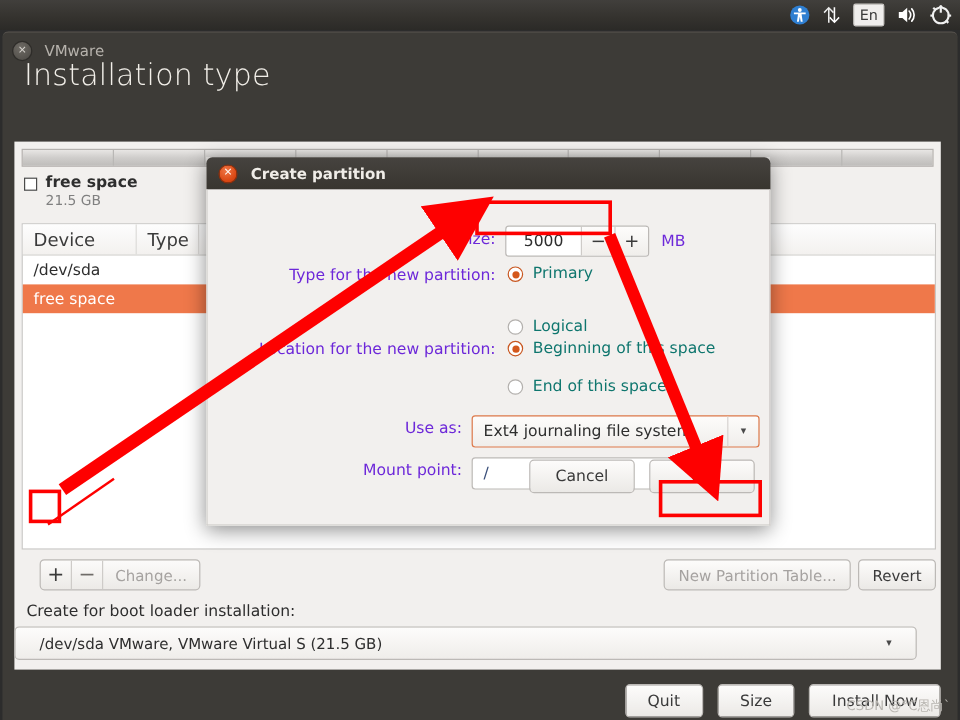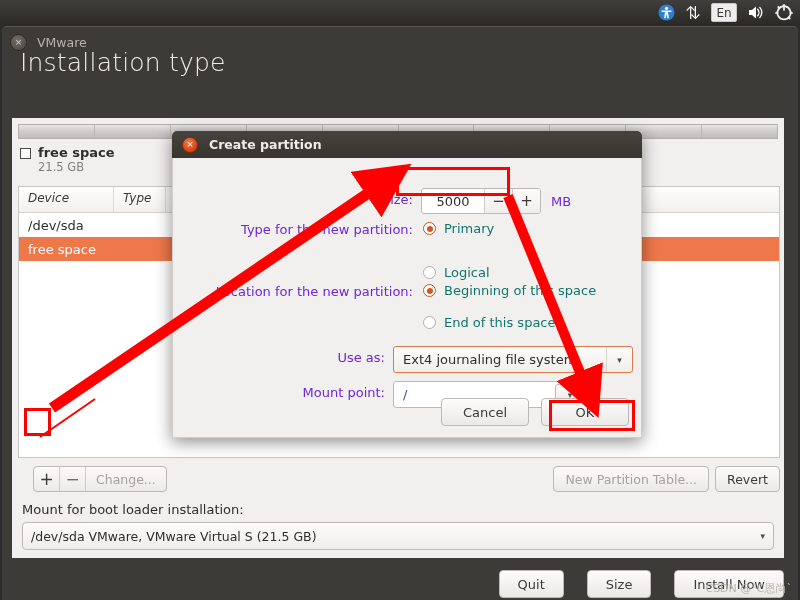--- a/index.html
+++ b/index.html
@@ -70,21 +70,21 @@
   .legend-size { font-size: 11.5px; color: #808080; line-height: 14px; }
 
   
   .ptable {
     position: absolute; left: 6px; top: 68px; width: 762px; height: 272px;
     background: #ffffff; border: 1px solid #c9c7c5;
   }
   .thead { display: flex; height: 26px;
     background: linear-gradient(180deg,#fdfdfd 0%,#f3f1ef 100%);
     border-bottom: 1px solid #d4d2d0; }
-  .th { font-size: 12px; color: #3a3a3a; padding: 4px 9px; border-right: 1px solid #dddbd9; font-style: italic; }
+  .th { font-size: 15px; color: #3a3a3a; padding: 4px 9px; border-right: 1px solid #dddbd9; }
   .th.c-dev { width: 95px; }
   .th.c-type { width: 52px; }
   .th.c-mnt { width: 120px; }
   .th.c-fmt { width: 70px; }
   .th.c-size { width: 95px; }
   .th.c-used { width: 95px; }
   .th.c-sys { flex: 1; border-right: none; }
   .trow { display: flex; height: 24px; align-items: center; font-size: 13px; }
   .trow .cell { padding: 0 9px; color: #2e2e2e; white-space: nowrap; overflow: hidden; }
   .trow .cell.c-dev { width: 95px; }
@@ -118,30 +118,30 @@
     height: 26px; padding: 0 11px; font-size: 12.5px; color: #3a3a3a;
     border: 1px solid #bcb9b6; border-radius: 4px;
     background: linear-gradient(180deg,#fdfcfb 0%,#ebe9e6 100%);
     display: flex; align-items: center; justify-content: center; white-space: nowrap;
   }
   .btn.muted { color: #a5a2a0; }
 
   
   .boot-label { position: absolute; left: 10px; top: 384px; font-size: 13px; color: #2e2e2e; }
   .boot-combo {
-    position: absolute; left: 10px; top: 404px; width: 752px; height: 28px;
+    position: absolute; left: 0; top: 404px; width: 752px; height: 28px;
     border: 1px solid #bcb9b6; border-radius: 4px;
     background: linear-gradient(180deg,#fdfcfb 0%,#efedea 100%);
-    display: flex; align-items: center; padding: 0 8px;
+    display: flex; align-items: center; padding: 0 20px;
     font-size: 12.5px; color: #2e2e2e;
   }
   .boot-combo .arrow { margin-left: auto; font-size: 9px; color: #4a4a4a; }
 
   
-  .navbtns { position: absolute; right: 16px; top: 570px; display: flex; gap: 23px; }
+  .navbtns { position: absolute; right: 16px; top: 570px; display: flex; gap: 12px; }
   .navbtn {
     height: 28px; padding: 0 18px; font-size: 13px; color: #3a3a3a;
     border: 1px solid #bcb9b6; border-radius: 4px;
     background: linear-gradient(180deg,#fdfcfb 0%,#ebe9e6 100%);
     display: flex; align-items: center; justify-content: center; white-space: nowrap;
   }
 
   
   .dlg {
     position: absolute; left: 172px; top: 131px; width: 470px; height: 307px;
@@ -203,21 +203,21 @@
     border-left: 1px solid #d6d3d0; font-size: 9px; color: #4a4a4a;
   }
   .combo.entry { background: #ffffff; }
   .combo.entry .ctext { color: #3a4f7a; }
   .combo.entry .carrow {
     border-left: none; width: 30px; margin-right: 2px;
     background: linear-gradient(180deg,#fdfcfb 0%,#ebe9e6 100%);
     border: 1px solid #bcb9b6; border-radius: 3px; height: 21px;
   }
 
-  .dlg-actions { position: absolute; right: 12px; bottom: 11px; display: flex; gap: 12px; }
+  .dlg-actions { position: absolute; right: 12px; bottom: 26px; display: flex; gap: 12px; }
   .dbtn {
     height: 28px; width: 88px; font-size: 13px; color: #3a3a3a;
     border: 1px solid #bcb9b6; border-radius: 4px;
     background: linear-gradient(180deg,#fdfcfb 0%,#ebe9e6 100%);
     display: flex; align-items: center; justify-content: center;
   }
 
   
   .hl { position: absolute; border: 3px solid #fe0000; pointer-events: none; }
   .anno-svg { position: absolute; left: 0; top: 0; width: 800px; height: 600px; pointer-events: none; }
@@ -337,21 +337,21 @@
         <div class="b-plus">+</div>
         <div class="b-minus">−</div>
         <div class="b-change">Change...</div>
       </div>
       <div class="rtbtns">
         <div class="btn muted">New Partition Table...</div>
         <div class="btn">Revert</div>
       </div>
     </div>
 
-    <div class="boot-label">Mount for boot loader installation:</div>
+    <div class="boot-label">Create for boot loader installation:</div>
     <div class="boot-combo">
       <span>/dev/sda  VMware, VMware Virtual S (21.5 GB)</span>
       <span class="arrow">▾</span>
     </div>
   </div>
 
   <div class="navbtns">
     <div class="navbtn">Quit</div>
     <div class="navbtn">Size</div>
     <div class="navbtn">Install Now</div>

